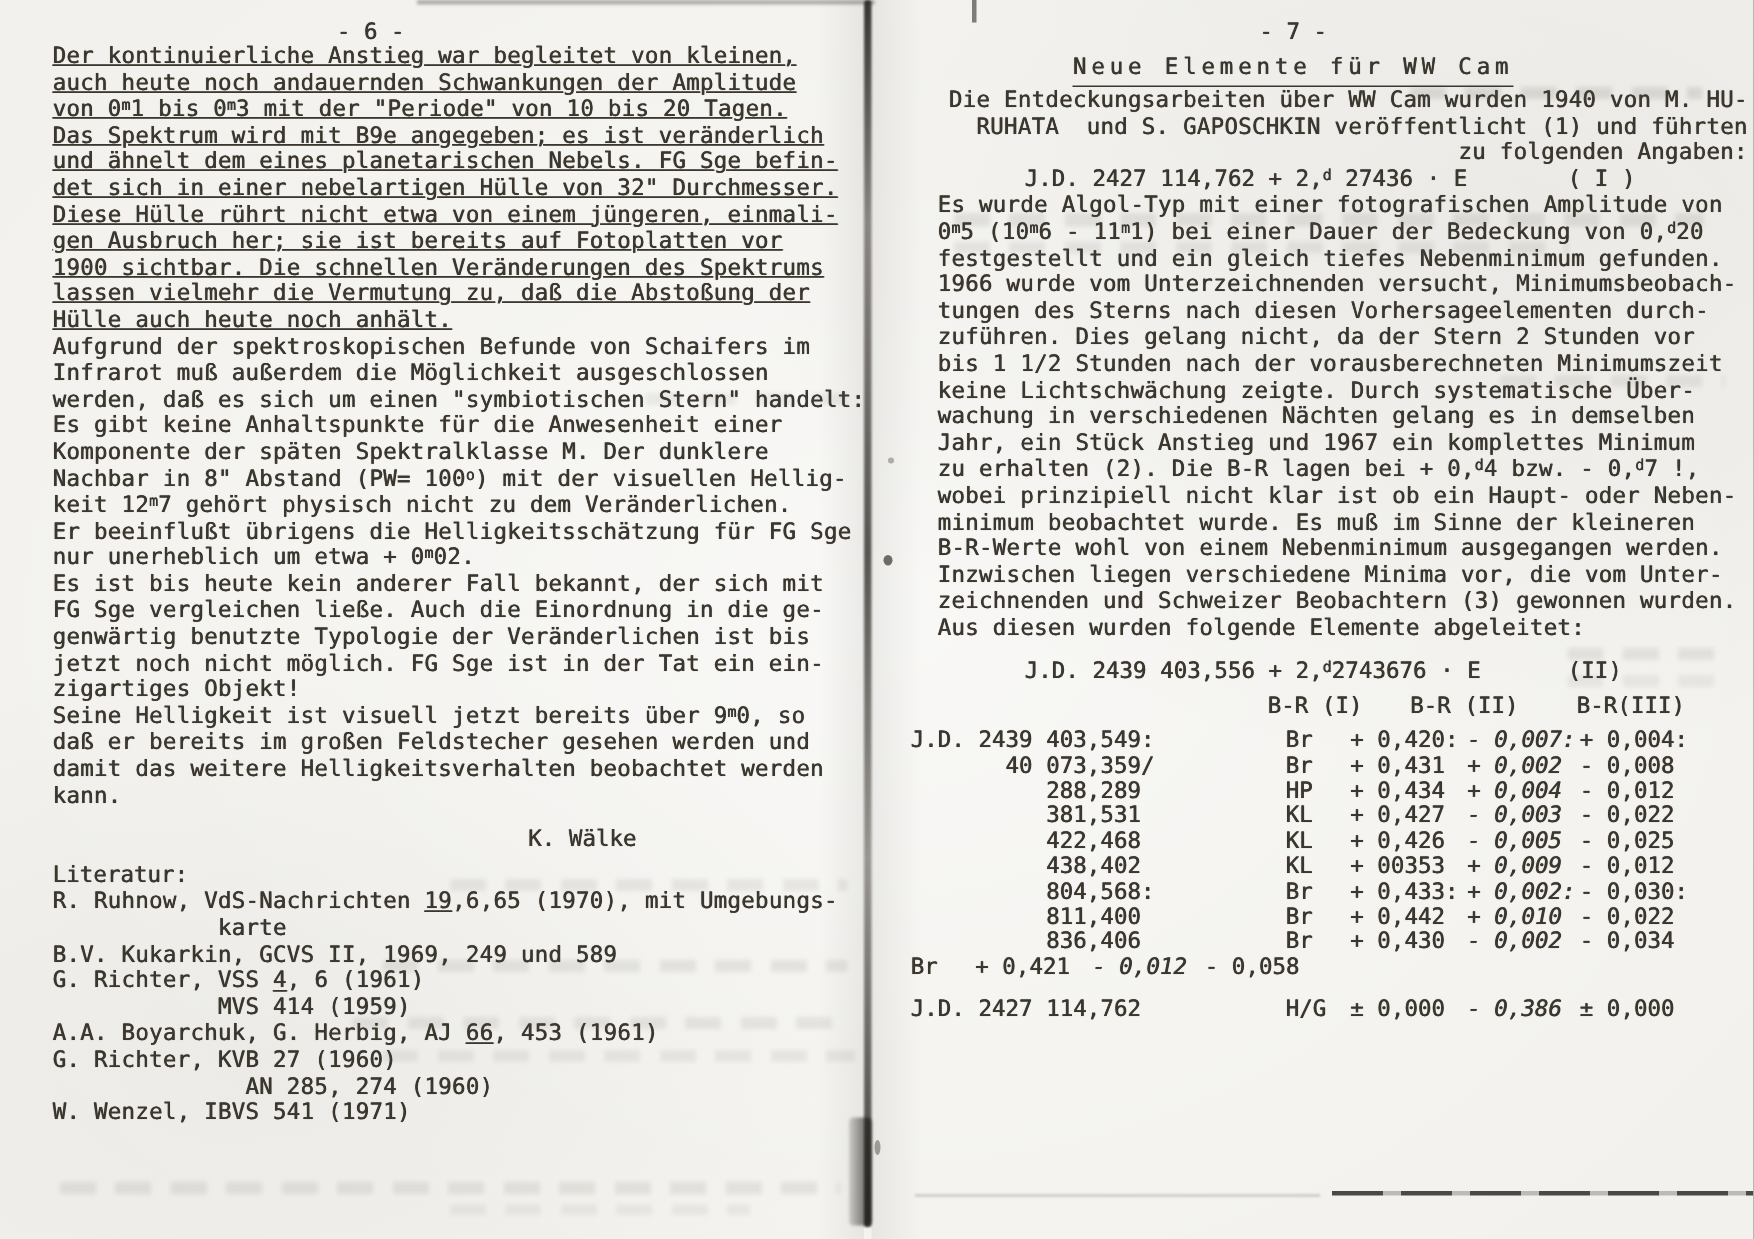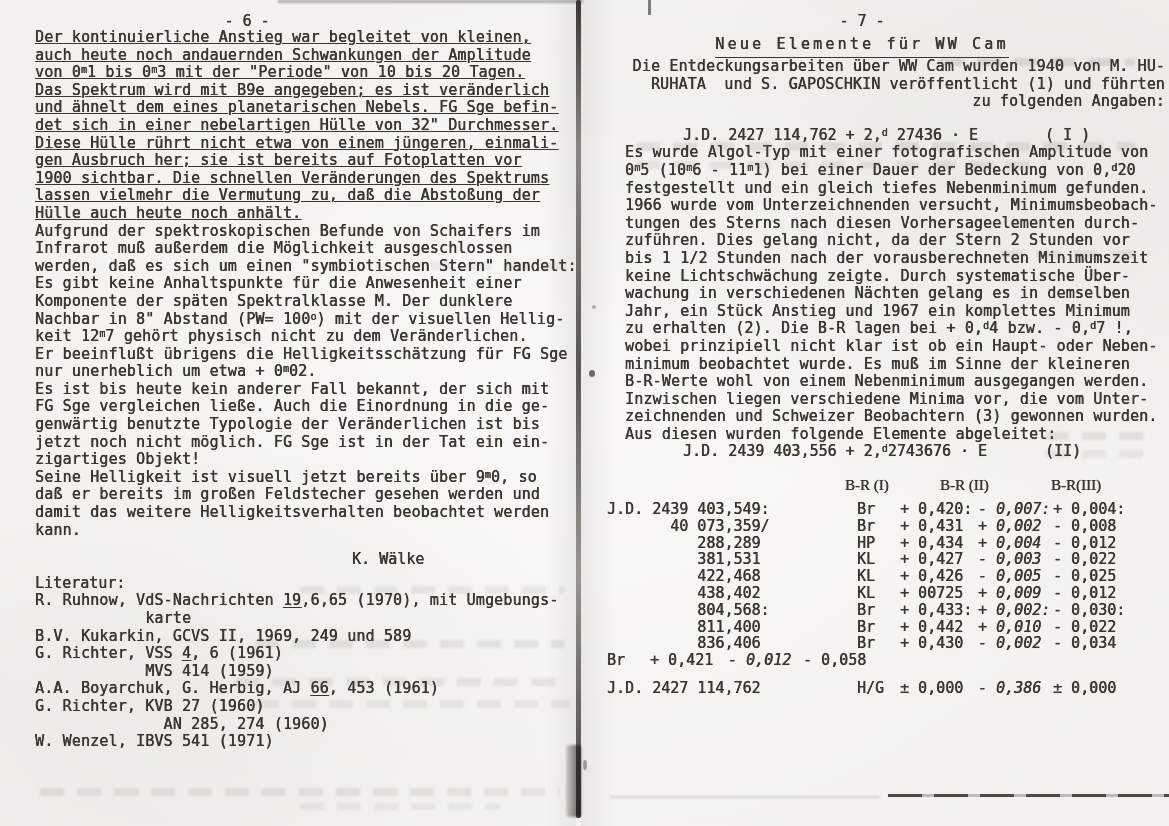--- a/index.html
+++ b/index.html
@@ -24,27 +24,27 @@
   .page.left .pagenum{transform:translateX(-58px);}
   .page.right .pagenum{transform:translateX(-33px);}
   .doc-title{margin-top:4px;text-align:center;transform:translateX(-33px);line-height:22px;}
   .doc-title span{display:inline-block;letter-spacing:3.2px;border-bottom:1.6px solid #3b372f;padding-bottom:2px;text-align:right;}
   .p1l{margin-top:19px;text-decoration:underline;} .gap14{margin-top:14px;}
   .gap6{margin-top:6px;} .gap4{margin-top:4px;}
   .sig{margin-top:12px;margin-left:317px;line-height:17.6px;}
   .lit-head{margin-top:6px;line-height:17.6px;}
   .lit{margin-top:16px;line-height:17.2px;}
   .intro{margin-top:48px;text-align:right;}
-  .formula{position:relative;margin-top:16px;height:17.6px;line-height:17.6px;}
+  .formula{position:relative;height:17.6px;line-height:17.6px;}
   .formula .ftext{display:inline-block;margin-left:58px;white-space:pre;}
   .formula .flabel{position:absolute;left:420px;top:0;white-space:pre;}
-  .f2{margin-top:0;}
+  .f2{margin-top:12px;}
   .gapP2{margin-top:11px;} .gapP3{margin-top:16px;} .gapP4{margin-top:15px;}
   .mtable{margin-left:-18px;}
-  .thead{position:relative;height:17px;margin-top:16px;font-family:Liberation Serif, serif;}
+  .thead{position:relative;height:17px;margin-top:4px;}
   .thead .h{position:absolute;top:0;white-space:pre;}
   .thead .h1{left:238px;} .thead .h2{left:333px;} .thead .h3{left:444px;}
   .tbody{margin-top:7px;}
   .trow{display:flex;line-height:16.8px;white-space:pre;}
   .c-jd{width:250px;} .c-obs{width:43px;} .c-b1{width:78px;} .c-b2{width:75px;font-style:italic;} .c-b3{flex:1;}
   .epoch{margin-top:11px;}
   
   .gutter{position:absolute;left:576px;top:0;width:5px;height:818px;
     background:linear-gradient(180deg, rgba(25,22,18,0.85) 0%, rgba(50,45,40,0.55) 18%, rgba(35,32,28,0.75) 45%, rgba(60,55,48,0.5) 70%, rgba(20,18,15,0.8) 100%);
     filter:blur(0.6px);border-radius:2px;}
@@ -192,21 +192,21 @@
             <span class="c-jd">          422,468</span>
             <span class="c-obs">KL</span>
             <span class="c-b1">+ 0,426</span>
             <span class="c-b2">- 0,005</span>
             <span class="c-b3">- 0,025</span>
           </div>
 
           <div class="trow">
             <span class="c-jd">          438,402</span>
             <span class="c-obs">KL</span>
-            <span class="c-b1">+ 00725</span>
+            <span class="c-b1">+ 00353</span>
             <span class="c-b2">+ 0,009</span>
             <span class="c-b3">- 0,012</span>
           </div>
 
           <div class="trow">
             <span class="c-jd">          804,568:</span>
             <span class="c-obs">Br</span>
             <span class="c-b1">+ 0,433:</span>
             <span class="c-b2">+ 0,002:</span>
             <span class="c-b3">- 0,030:</span>

